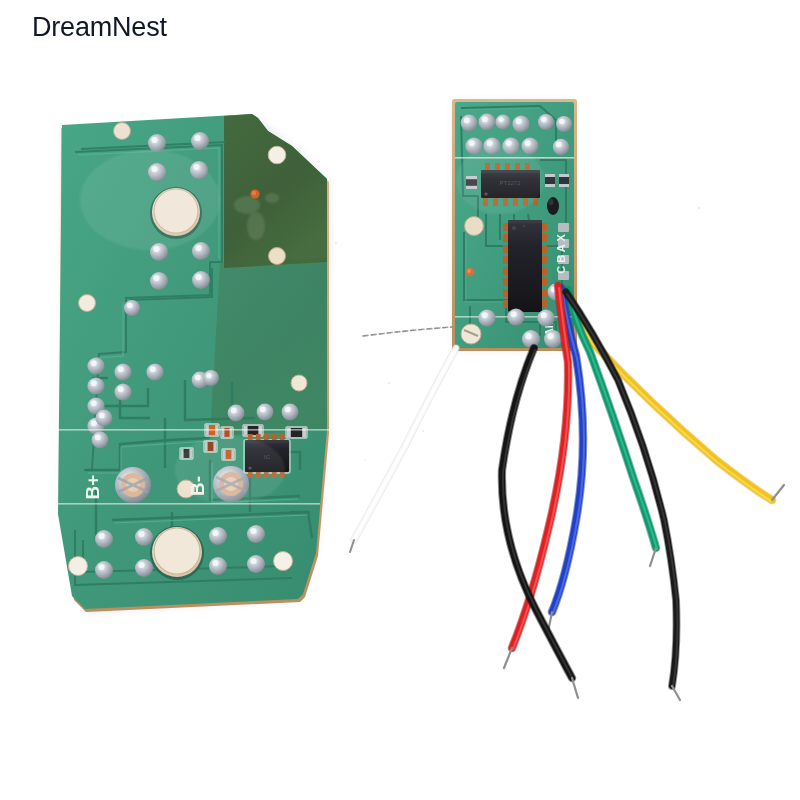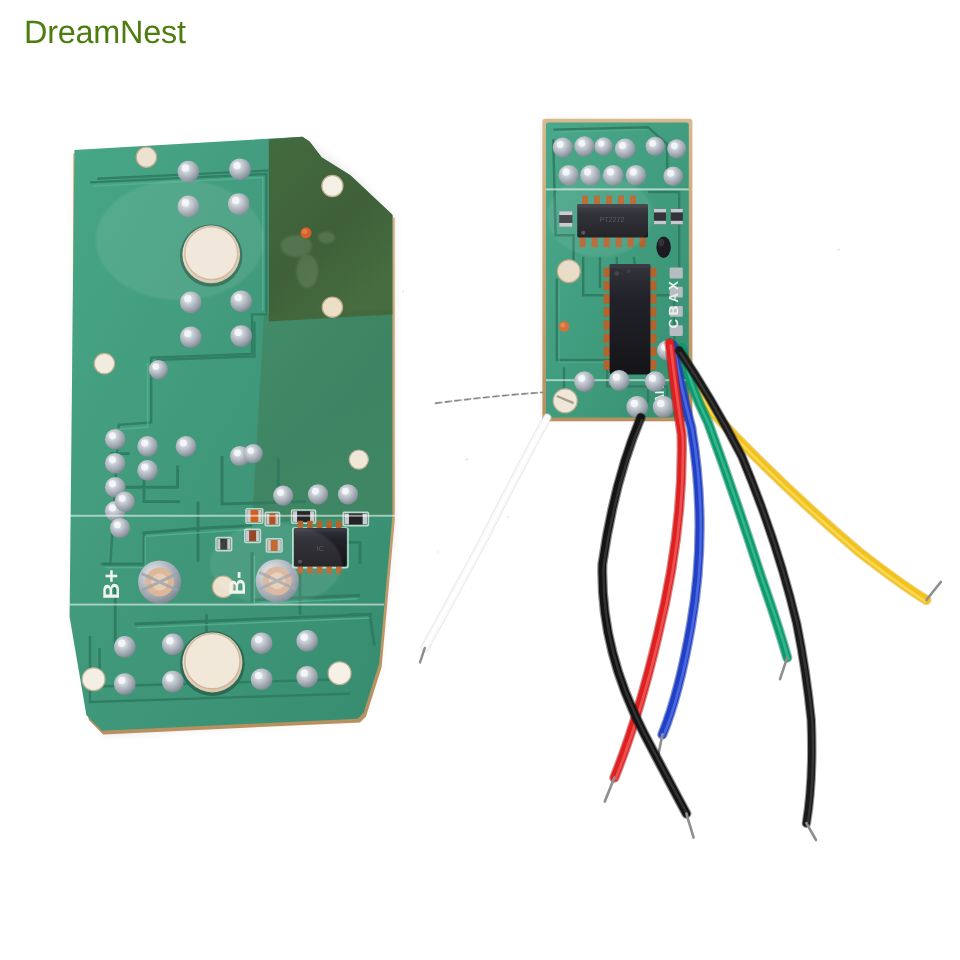--- a/index.html
+++ b/index.html
@@ -12,27 +12,27 @@
   }
   #stage {
     position: relative;
     width: 800px;
     height: 800px;
     background: #ffffff;
     overflow: hidden;
   }
   #watermark {
     position: absolute;
-    left: 20px;
+    left: 32px;
     top: 12px;
     font-family: "Liberation Sans", sans-serif;
     font-size: 27px;
     font-weight: 400;
     letter-spacing: -0.2px;
-    color: #4d7c0f;
+    color: #0f172a;
     user-select: none;
     z-index: 60;
   }
   #photo {
     position: absolute;
     inset: 0;
   }
   .svg-layer {
     position: absolute;
     left: 0;

